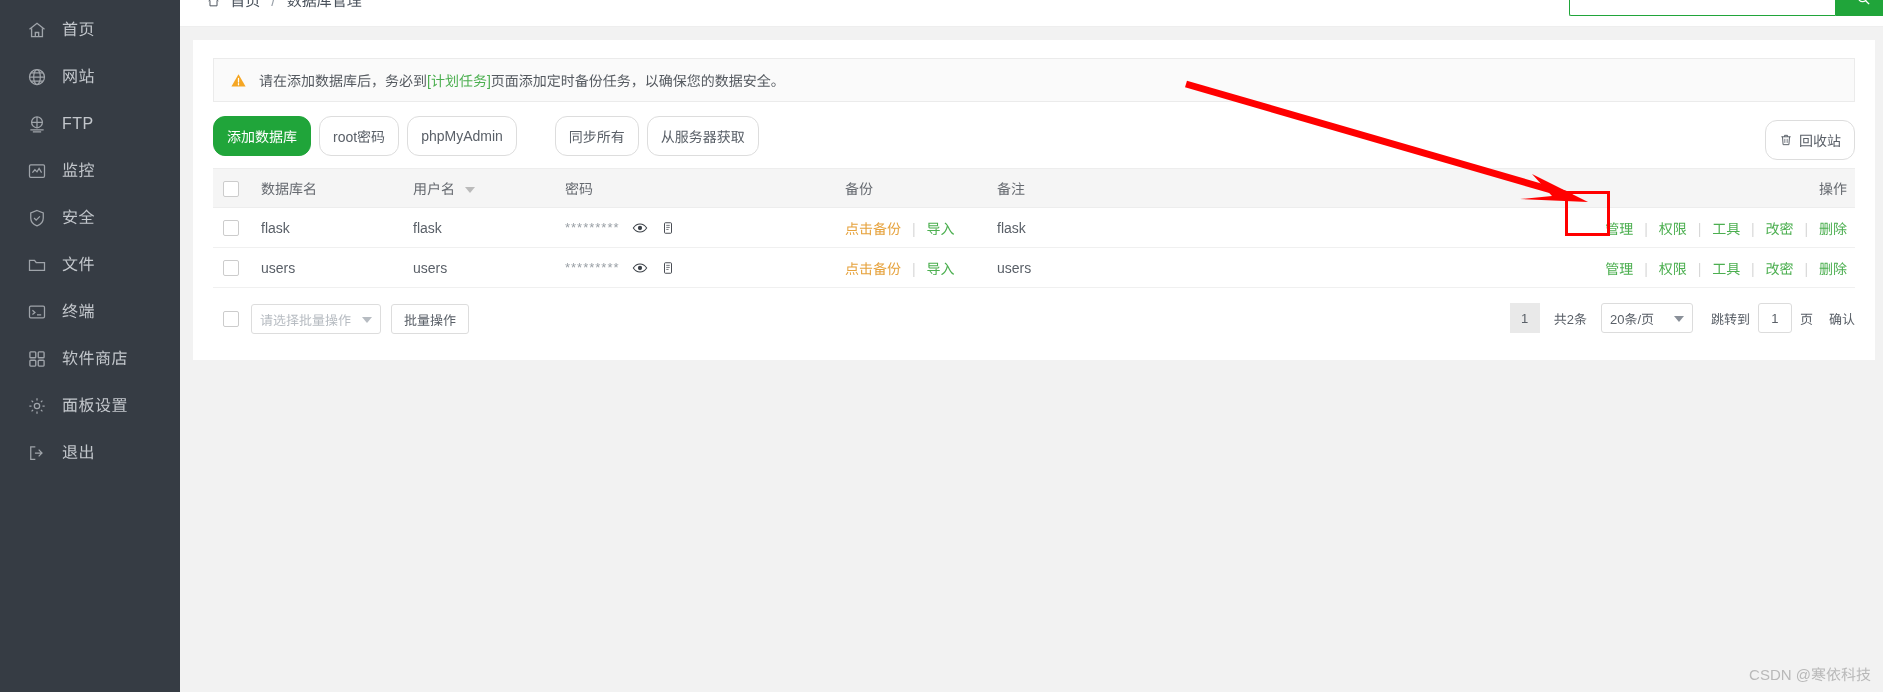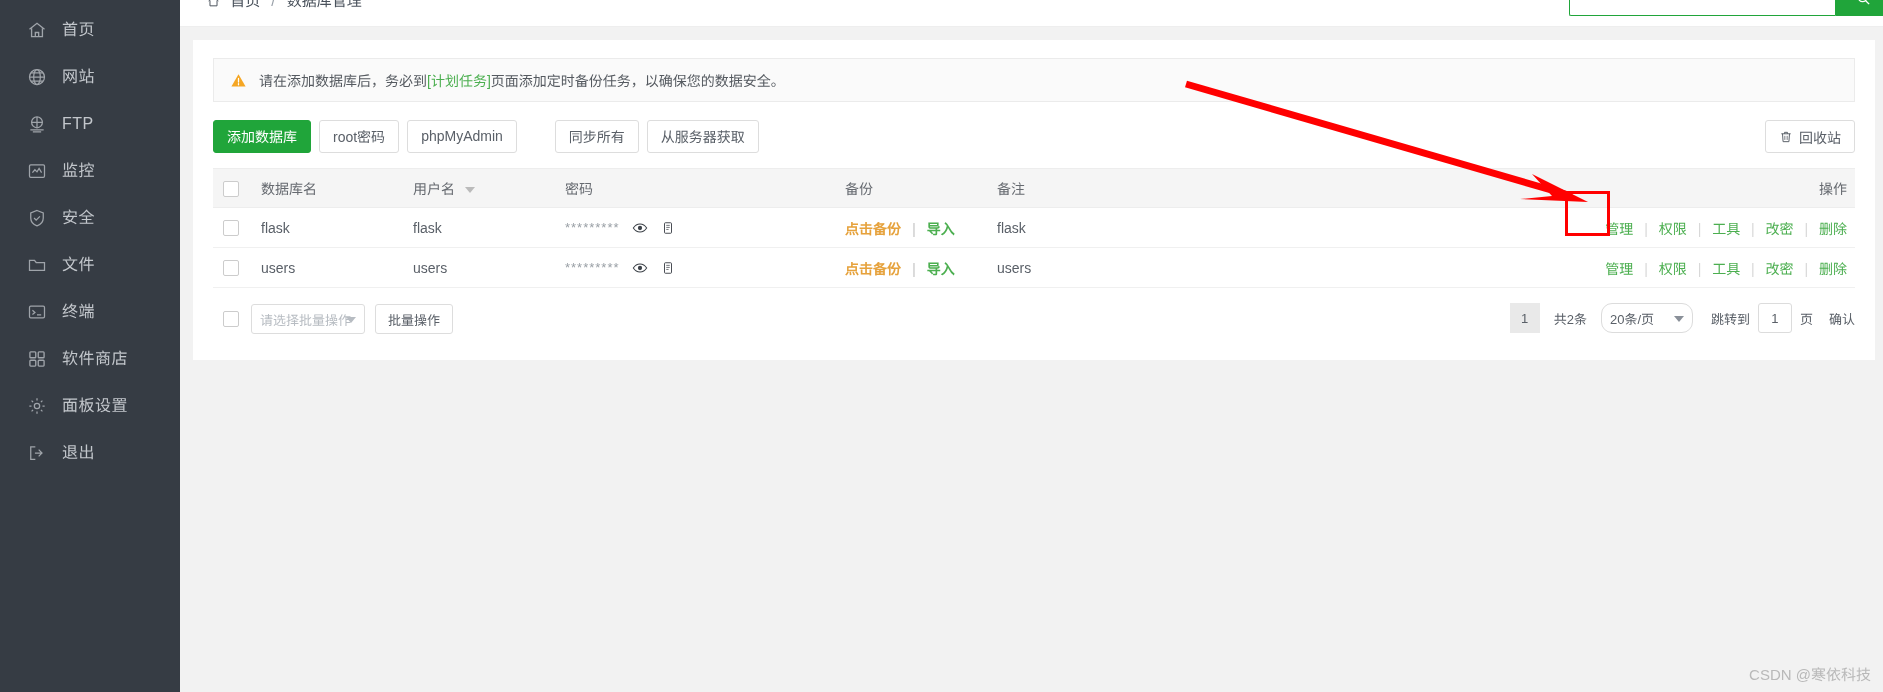--- a/index.html
+++ b/index.html
@@ -121,24 +121,24 @@
   .notice a { color: #4caf50; text-decoration: none; cursor: pointer; }
 
   
   .toolbar {
     margin-top: 18px;
     display: flex; align-items: center;
     position: relative;
     height: 32px;
   }
   .btn {
-    height: 33px;
+    height: 40px;
     border: 1px solid #dddddd;
     background: #ffffff;
-    border-radius: 3px;
+    border-radius: 12px;
     color: #5a6068;
     font-size: 14px;
     padding: 4px 13px;
     display: inline-flex; align-items: center; justify-content: center;
     cursor: pointer;
     white-space: nowrap;
     font-family: inherit;
   }
   .btn + .btn { margin-left: 8px; }
   .btn.primary {
@@ -171,21 +171,21 @@
     font-size: 14px;
     color: #5a6068;
     border-bottom: 1px solid #f0f0f0;
     padding: 0 6px;
     white-space: nowrap;
   }
   .c-chk { width: 42px; padding-left: 10px !important; }
   .c-db  { width: 152px; }
   .c-user{ width: 152px; }
   .c-pwd { width: 280px; }
-  .c-bak { width: 152px; font-weight: bold; }
+  .c-bak { width: 152px; }
   .c-note{ width: 420px; }
   .c-act { text-align: right !important; padding-right: 8px !important; }
 
   .chk {
     width: 16px; height: 16px;
     border: 1px solid #cccccc;
     border-radius: 2px;
     background: #fff;
     display: inline-block;
     vertical-align: middle;
@@ -209,21 +209,21 @@
 
   
   .foot {
     margin-top: 8px;
     height: 46px;
     display: flex; align-items: center;
     position: relative;
   }
   .foot .chkwrap { padding-left: 10px; margin-right: 12px; display: flex; align-items: center; }
   .sel {
-    width: 114px; height: 30px;
+    width: 130px; height: 30px;
     border: 1px solid #dddddd; border-radius: 3px;
     background: #fff;
     color: #b7bcc2;
     font-size: 13px;
     display: flex; align-items: center;
     padding: 0 8px;
     position: relative;
     cursor: pointer;
   }
   .sel .caret {
@@ -249,21 +249,21 @@
     width: 30px; height: 30px;
     background: #e9e9e9;
     display: flex; align-items: center; justify-content: center;
     color: #5a6068;
     cursor: pointer;
   }
   .pg-total { margin-left: 14px; }
   .pg-size {
     margin-left: 14px;
     width: 92px; height: 30px;
-    border: 1px solid #dcdcdc; border-radius: 11px;
+    border: 1px solid #dcdcdc; border-radius: 3px;
     background: #fff; color: #5a6068;
     display: flex; align-items: center; padding: 0 8px;
     position: relative; cursor: pointer;
   }
   .pg-size .caret {
     position: absolute; right: 8px; top: 12px;
     width: 0; height: 0;
     border-left: 5px solid transparent;
     border-right: 5px solid transparent;
     border-top: 6px solid #8a9099;

